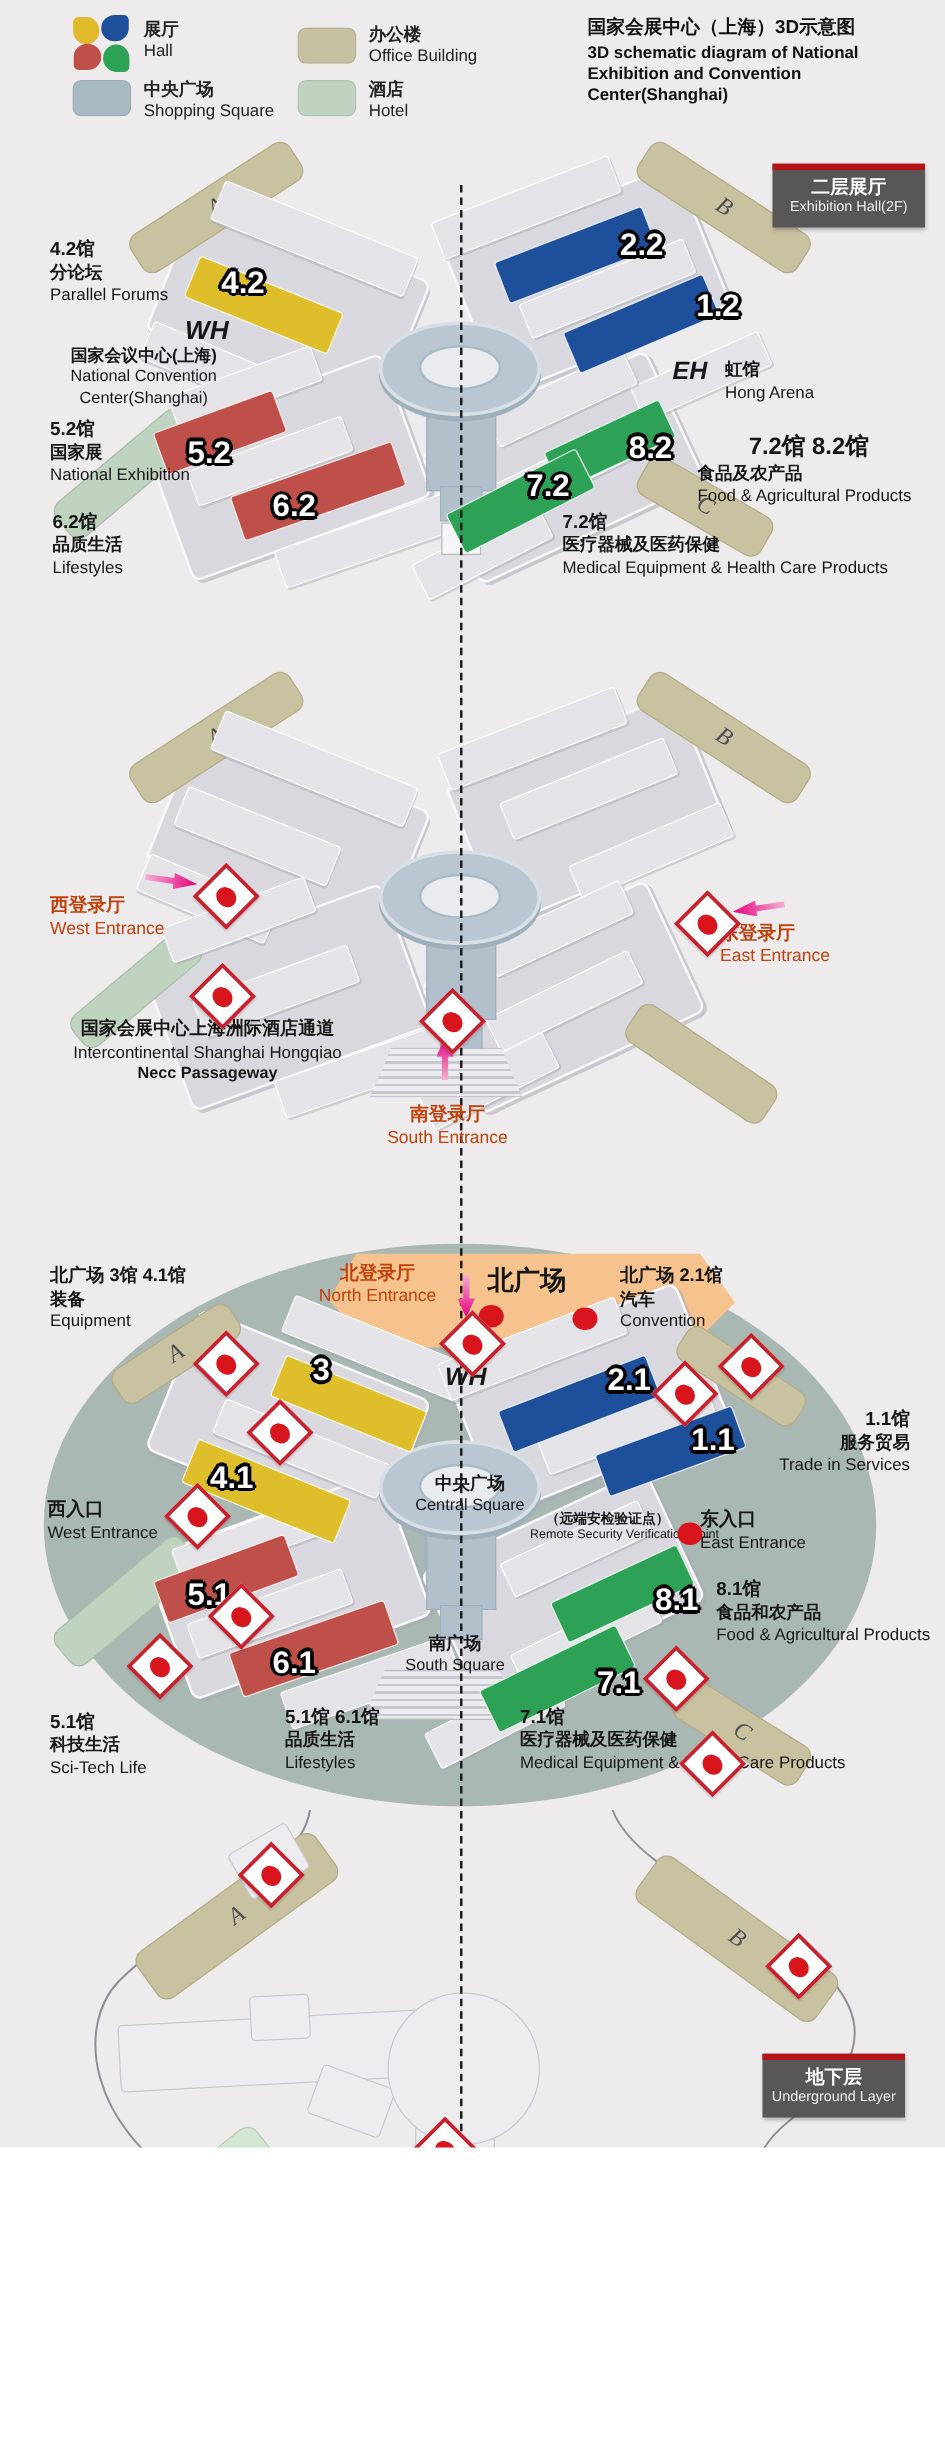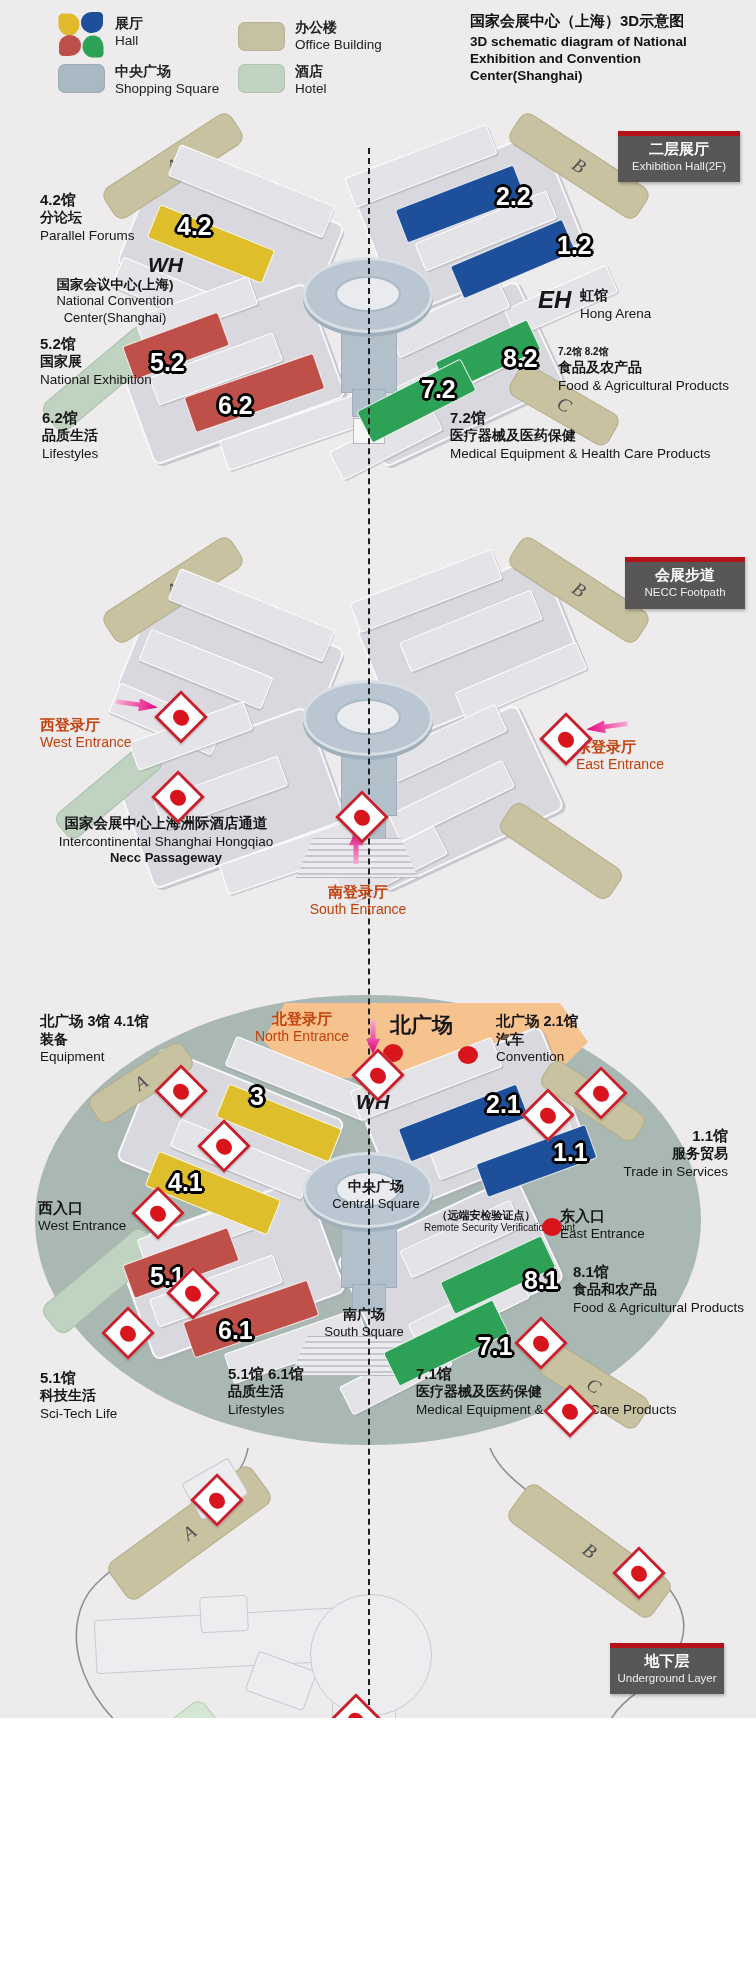--- a/index.html
+++ b/index.html
@@ -243,28 +243,28 @@
           <div class="b" style="font-size: 15px; white-space: nowrap;">5.2馆</div>
           <div class="b" style="font-size: 14px; white-space: nowrap;">国家展</div>
           <div style="font-size: 13.5px; white-space: nowrap;">National Exhibition</div>
         </div>
         <div class="abs lbl" style="left: 42px; top: 408px;">
           <div class="b" style="font-size: 15px; white-space: nowrap;">6.2馆</div>
           <div class="b" style="font-size: 14px; white-space: nowrap;">品质生活</div>
           <div style="font-size: 13.5px; white-space: nowrap;">Lifestyles</div>
         </div>
         <div class="abs lbl" style="left: 538px; top: 285px;">
-          <div class="b i" style="font-size: 24px; white-space: nowrap;">EH</div>
+          <div class="b i" style="font-size: 20px; white-space: nowrap;">EH</div>
         </div>
         <div class="abs lbl" style="left: 580px; top: 287px;">
           <div class="b" style="font-size: 14px; white-space: nowrap;">虹馆</div>
           <div style="font-size: 13.5px; white-space: nowrap;">Hong Arena</div>
         </div>
         <div class="abs lbl" style="left: 558px; top: 346px;">
-          <div class="b" style="font-size: 10px; white-space: nowrap;">7.2馆  8.2馆</div>
+          <div class="b" style="font-size: 19px; white-space: nowrap; margin-left: 41px;">7.2馆  8.2馆</div>
           <div class="b" style="font-size: 14px; white-space: nowrap;">食品及农产品</div>
           <div style="font-size: 13.5px; white-space: nowrap;">Food &amp; Agricultural Products</div>
         </div>
         <div class="abs lbl" style="left: 450px; top: 408px;">
           <div class="b" style="font-size: 15px; white-space: nowrap;">7.2馆</div>
           <div class="b" style="font-size: 14px; white-space: nowrap;">医疗器械及医药保健</div>
           <div style="font-size: 13.5px; white-space: nowrap;">Medical Equipment &amp; Health Care Products</div>
         </div>
         <div class="abs lbl m" style="left: 40px; top: 715px;">
           <div class="b" style="font-size: 15px; white-space: nowrap;">西登录厅</div>
@@ -416,24 +416,20 @@
         </div>
         <div class="abs diamond" style="left: 130px; top: 1792px; width: 32px; height: 32px;">
           <span class="ddot"></span>
         </div>
         <div class="abs diamond" style="left: 491px; top: 1781px; width: 32px; height: 32px;">
           <span class="ddot"></span>
         </div>
         <div class="abs badge" style="left: 618px; top: 131px; width: 122px; height: 46px;">
           <div class="zh">二层展厅</div>
           <div class="en">Exhibition Hall(2F)</div>
-        </div>
-        <div class="abs badge" style="left: 625px; top: 557px; width: 120px; height: 47px;">
-          <div class="zh">会展步道</div>
-          <div class="en">NECC Footpath</div>
         </div>
         <div class="abs badge" style="left: 610px; top: 1643px; width: 114px; height: 46px;">
           <div class="zh">地下层</div>
           <div class="en">Underground Layer</div>
         </div>
       </div>
 
   <div class="abs lg-title" style="left:59px;top:1800px;">图例 Legend</div>
   <div class="abs" style="left:46px;top:1838px;height:22px;">
     <span class="abs arrow right" style="left:0;top:4px;width:40px;height:13px;"></span>

